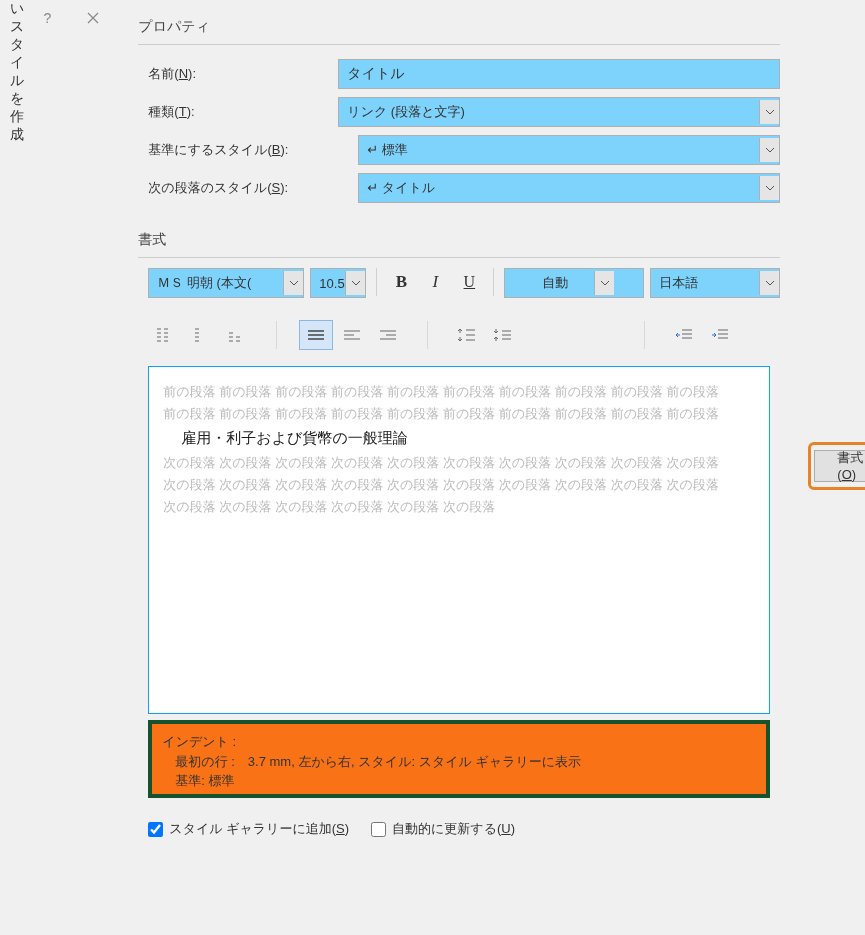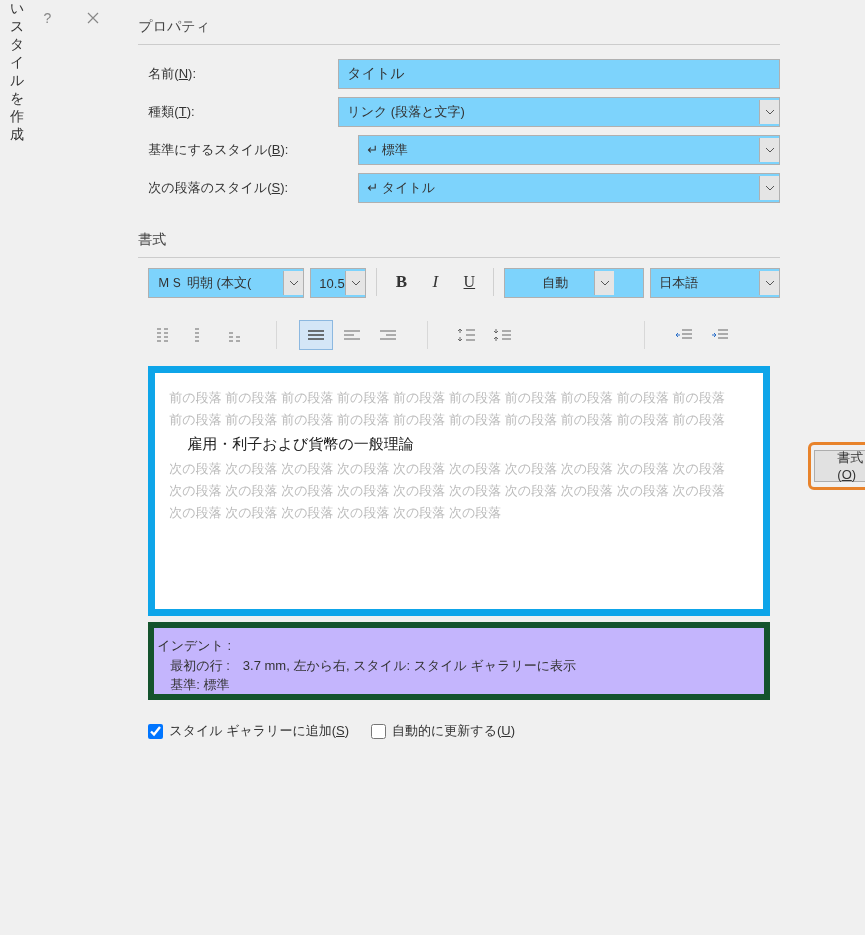--- a/index.html
+++ b/index.html
@@ -28,24 +28,24 @@
 .bold{font-weight:bold;font-family:"Times New Roman",serif;font-size:17px}
 .italic{font-style:italic;font-family:"Times New Roman",serif;font-size:17px}
 .uline{text-decoration:underline;font-family:"Times New Roman",serif;font-size:16px}
 .color-sel{width:140px}
 .lang-sel{width:130px}
 .toolbar2{display:flex;align-items:center;gap:4px;margin:0 0 8px 10px;padding:8px 0}
 .tb-grp{display:flex;gap:2px}
 .tb-sep{width:1px;height:28px;background:#d8d8d8;margin:0 18px}
 .tbtn{width:34px;height:30px;display:flex;align-items:center;justify-content:center;border:1px solid transparent}
 .tbtn.sel{background:#d4e6f7;border-color:#8cb8e0}
-.preview{border:7px solid #0ea5e9;background:#fff;margin:0 10px;height:250px;padding:14px;overflow:hidden}
+.preview{border:1px solid #0ea5e9;background:#fff;margin:0 10px;height:348px;padding:14px;overflow:hidden}
 .pv-line{color:#bbb;font-size:13px;line-height:1.7;white-space:nowrap}
 .pv-sample{color:#222;font-size:15px;margin:4px 0 4px 18px}
-.desc{border:6px solid #14532d;background:#c4b5fd;margin:6px 10px 0 10px;padding:8px 3px;height:78px;font-size:14px;line-height:1.5}
+.desc{border:4px solid #14532d;background:#f97316;margin:6px 10px 0 10px;padding:8px 10px;height:78px;font-size:14px;line-height:1.5}
 .opts{margin:22px 0 10px 10px;display:flex;flex-direction:column;gap:12px}
 .opt-row{display:flex;align-items:center;gap:22px}
 .chk,.rdo{display:flex;align-items:center;gap:6px;font-size:14px}
 .chk input,.rdo input{width:15px;height:15px}
 .footer{display:flex;align-items:center;padding:10px 14px 14px 14px}
 .btn{height:32px;padding:0 22px;border:1px solid #adadad;background:#e1e1e1;font-size:14px;display:flex;align-items:center;justify-content:center;cursor:default}
 .btn.primary{border:2px solid #0078d4;background:#eab308}
 .btn-fmt{border:3px solid #e8832b;border-radius:6px;padding:5px 3px}
 .btn-fmt .btn{border:1px solid #adadad}
 .spacer{flex:1}

